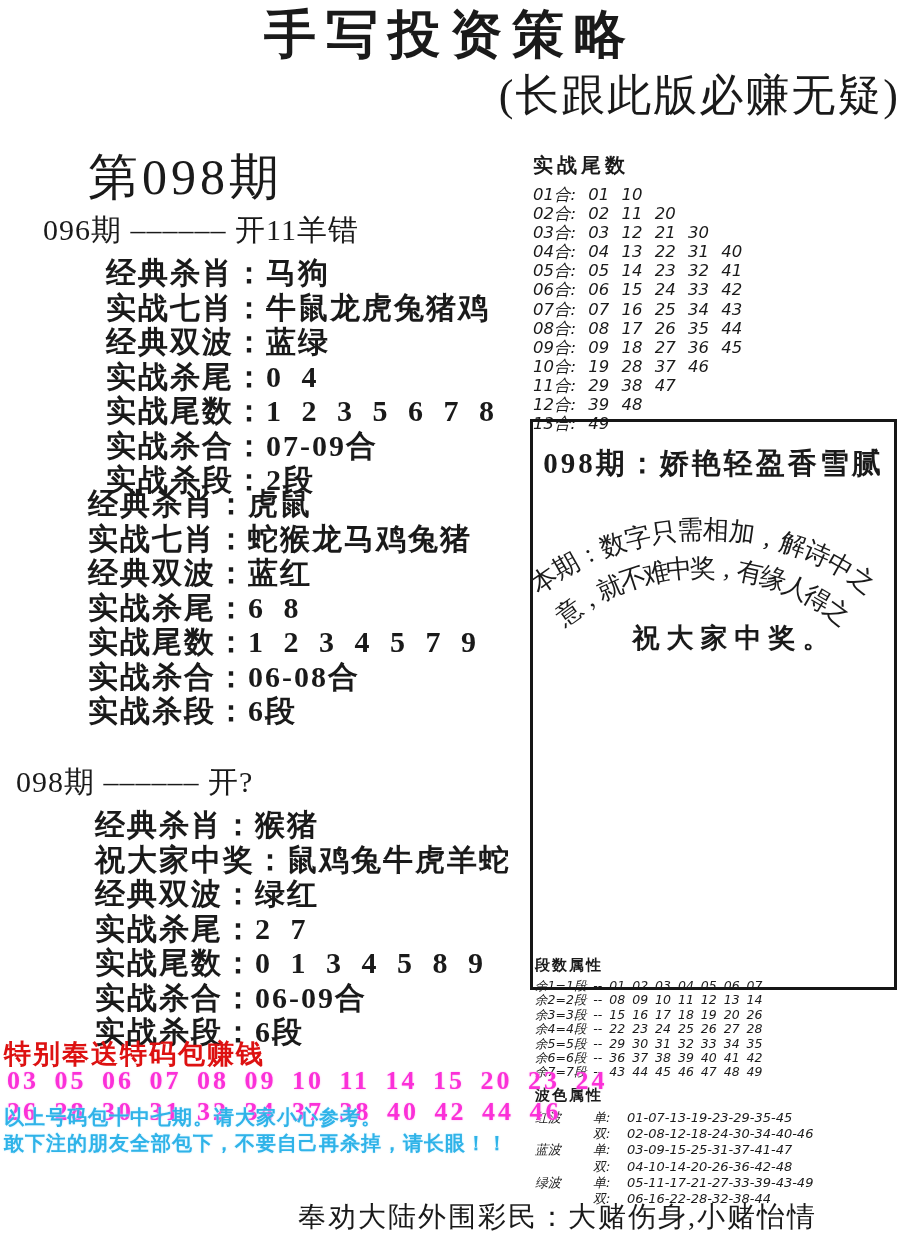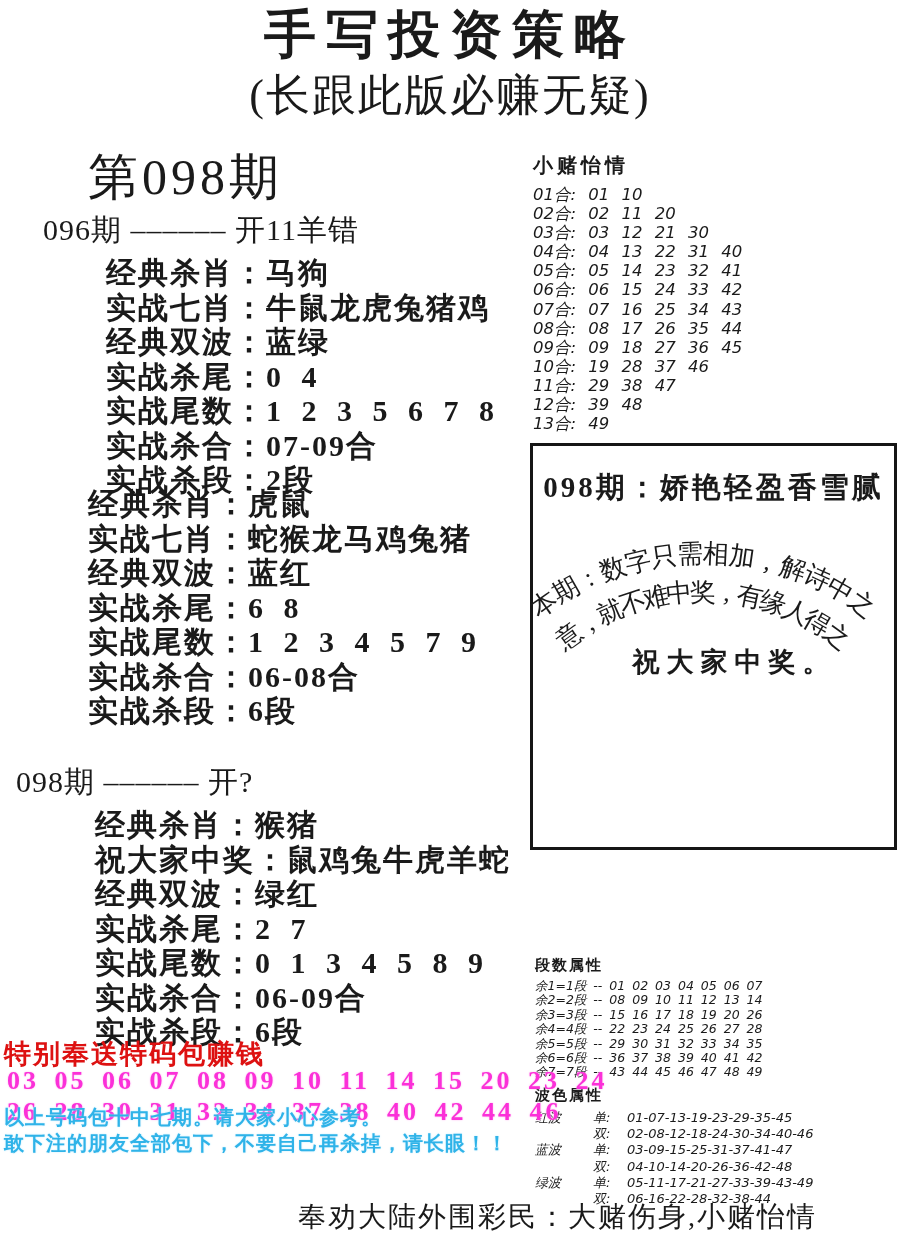--- a/index.html
+++ b/index.html
@@ -7,21 +7,21 @@
     position:relative; width:900px; height:1241px; margin:0 auto;
     background:#ffffff; overflow:hidden; color:#1a1a1a;
     font-family:"Liberation Serif", serif;
   }
   
   .main-title {
     position:absolute; top:0; left:0; width:900px; text-align:center;
     font-size:52px; font-weight:600; letter-spacing:10px; white-space:nowrap;
   }
   .sub-title {
-    position:absolute; top:66px; left:0; width:900px; text-align:center;
+    position:absolute; top:66px; left:0; width:900px; text-align:right;
     font-size:44px; font-weight:500; letter-spacing:2px; white-space:nowrap;
   }
   .issue-heading {
     position:absolute; top:144px; left:88px;
     font-size:50px; font-weight:400; letter-spacing:4px; white-space:nowrap;
   }
   
   .period { position:absolute; left:0; width:532px; }
   .p0 { top:210px; } .p1 { top:487px; } .p2 { top:762px; }
   .period .hdr {
@@ -38,21 +38,21 @@
   .tbl-title {
     font-size:20px; font-weight:700; letter-spacing:4px; white-space:nowrap;
   }
   .hesu .tbl-title { margin-bottom:6px; }
   .hesu-row {
     font-size:16.5px; line-height:19.1px; font-style:italic;
     font-family:"DejaVu Sans", sans-serif; word-spacing:7px; white-space:nowrap;
   }
   
   .poem-box {
-    position:absolute; left:530px; top:443px; width:367px; height:407px;
+    position:absolute; left:530px; top:419px; width:367px; height:571px;
     border:3px solid #161616; box-sizing:border-box;
   }
   .poem-headline {
     position:absolute; top:22px; left:0; width:100%; text-align:center;
     font-size:29px; font-weight:600; letter-spacing:3px; white-space:nowrap;
   }
   .arc { position:absolute; left:0; top:0; width:100%; height:100%; pointer-events:none; }
   .arc-ch { position:absolute; font-size:26px; font-weight:500; white-space:pre; }
   .poem-wish {
     position:absolute; top:198px; left:0; width:100%; text-align:center;
@@ -132,21 +132,21 @@
     <div class="ln">经典杀肖：猴猪</div>
     <div class="ln">祝大家中奖：鼠鸡兔牛虎羊蛇</div>
     <div class="ln">经典双波：绿红</div>
     <div class="ln">实战杀尾：2 7</div>
     <div class="ln">实战尾数：0 1 3 4 5 8 9</div>
     <div class="ln">实战杀合：06-09合</div>
     <div class="ln">实战杀段：6段</div>
   </section>
 
   <aside class="hesu">
-    <div class="tbl-title">小赌怡情</div>
+    <div class="tbl-title">实战尾数</div>
     <div class="hesu-row">01合: 01 10</div>
     <div class="hesu-row">02合: 02 11 20</div>
     <div class="hesu-row">03合: 03 12 21 30</div>
     <div class="hesu-row">04合: 04 13 22 31 40</div>
     <div class="hesu-row">05合: 05 14 23 32 41</div>
     <div class="hesu-row">06合: 06 15 24 33 42</div>
     <div class="hesu-row">07合: 07 16 25 34 43</div>
     <div class="hesu-row">08合: 08 17 26 35 44</div>
     <div class="hesu-row">09合: 09 18 27 36 45</div>
     <div class="hesu-row">10合: 19 28 37 46</div>

